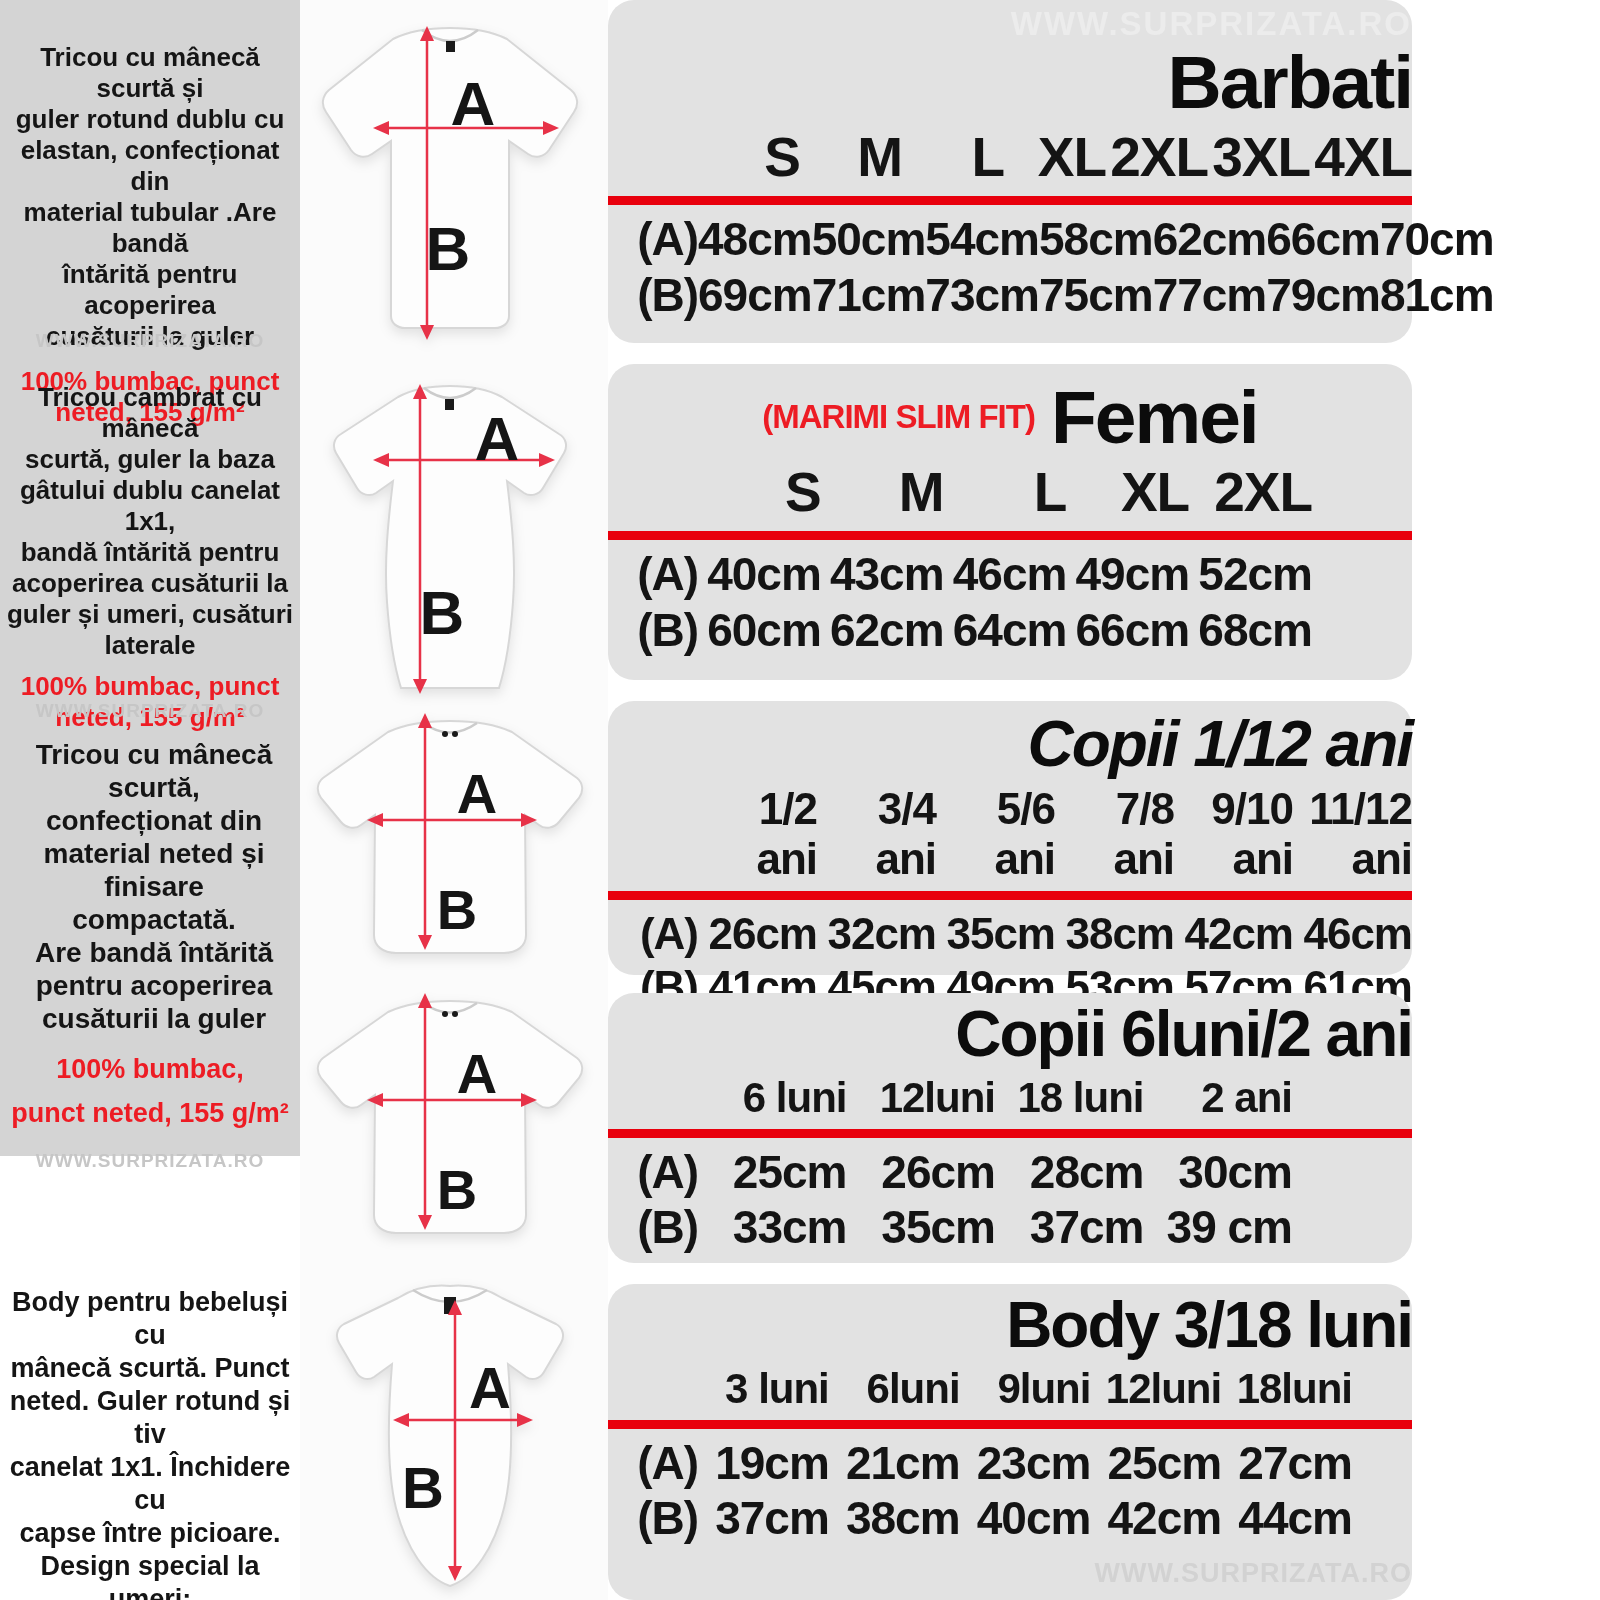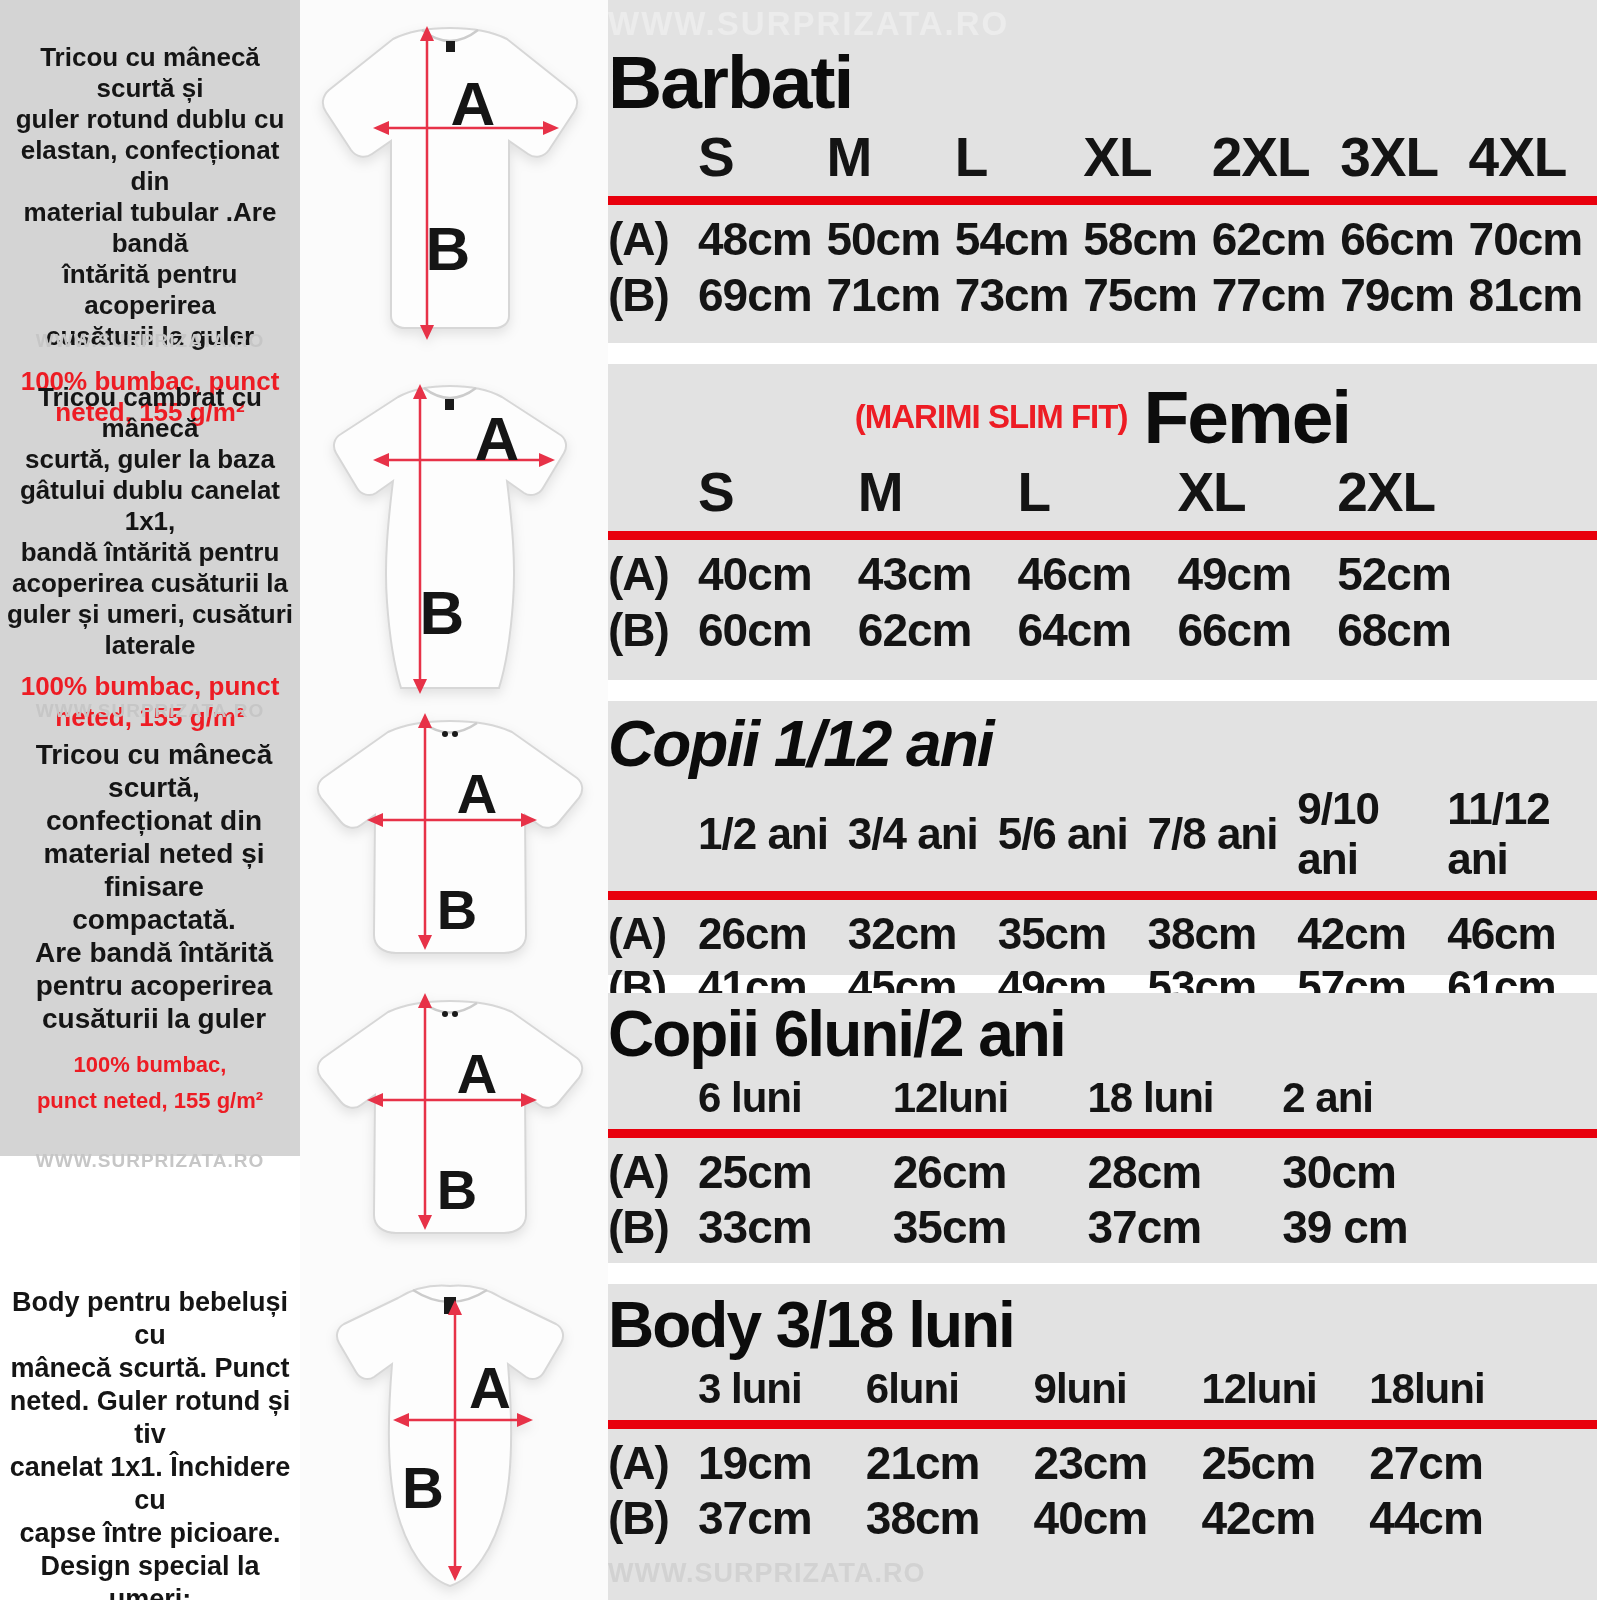--- a/index.html
+++ b/index.html
@@ -7,32 +7,32 @@
         font-family:"Liberation Sans",sans-serif;font-weight:bold;color:#141414;}
   
   .left-col{position:absolute;left:0;top:0;width:300px;height:1156px;background:#d4d4d4;}
   .lblock{position:absolute;left:0;width:300px;text-align:center;}
   .lbody{white-space:pre-line;font-size:26px;line-height:31px;color:#151515;padding:0 2px;}
   .lb3 .lbody{font-size:28px;line-height:33px;margin-left:8px;}
   .lb4 .lbody{font-size:27px;line-height:33px;}
   .lattention{color:#ed1c24;font-size:26px;line-height:30px;margin-top:4px;}
   .lmaterial{white-space:pre-line;color:#ed1c24;font-size:26px;line-height:31px;margin-top:14px;}
   .lb2 .lmaterial{margin-top:10px;}
-  .lb3 .lmaterial{margin-top:12px;font-size:22px;line-height:36px;}
+  .lb3 .lmaterial{margin-top:12px;font-size:27px;line-height:44px;}
   .lwm{position:absolute;left:0;width:300px;text-align:center;font-size:19px;color:#c6c6c6;letter-spacing:1px;}
   
   .mid-col{position:absolute;left:300px;top:0;width:308px;height:1600px;background:#fbfbfb;}
   .garment{position:absolute;filter:drop-shadow(0 5px 6px rgba(0,0,0,.10));}
   .gfill{fill:#fdfdfd;stroke:#d7d7d7;stroke-width:2;}
   .gcollar{fill:none;stroke:#cccccc;stroke-width:2.5;}
   .arrow{stroke:#e73248;stroke-width:2.5;}
   .ahead{fill:#e73248;stroke:none;}
   .mletter{fill:#151515;font-weight:bold;}
   
-  .panel{position:absolute;left:608px;width:989px;background:#e2e2e2;text-align:left;}
+  .panel{position:absolute;left:608px;width:804px;background:#e2e2e2;text-align:right;border-radius:26px;}
   .wm-top{font-size:33px;color:#ececec;letter-spacing:2px;margin-top:5px;}
   .wm-bottom{font-size:27px;color:#d2d2d2;letter-spacing:1px;margin-top:14px;}
   .title{margin:0;font-weight:bold;color:#0c0c0c;letter-spacing:-2px;line-height:1.04;}
   .t-xl{font-size:75px;}
   .t-lg{font-size:64px;}
   .title-row{display:flex;align-items:center;justify-content:center;gap:16px;margin-top:14px;}
   .pretitle{color:#ed1c24;font-size:33px;letter-spacing:-1px;}
   .grid{display:grid;align-items:center;}
   .cols-7{grid-template-columns:90px repeat(7,1fr);}
   .cols-6{grid-template-columns:90px repeat(6,1fr);}

